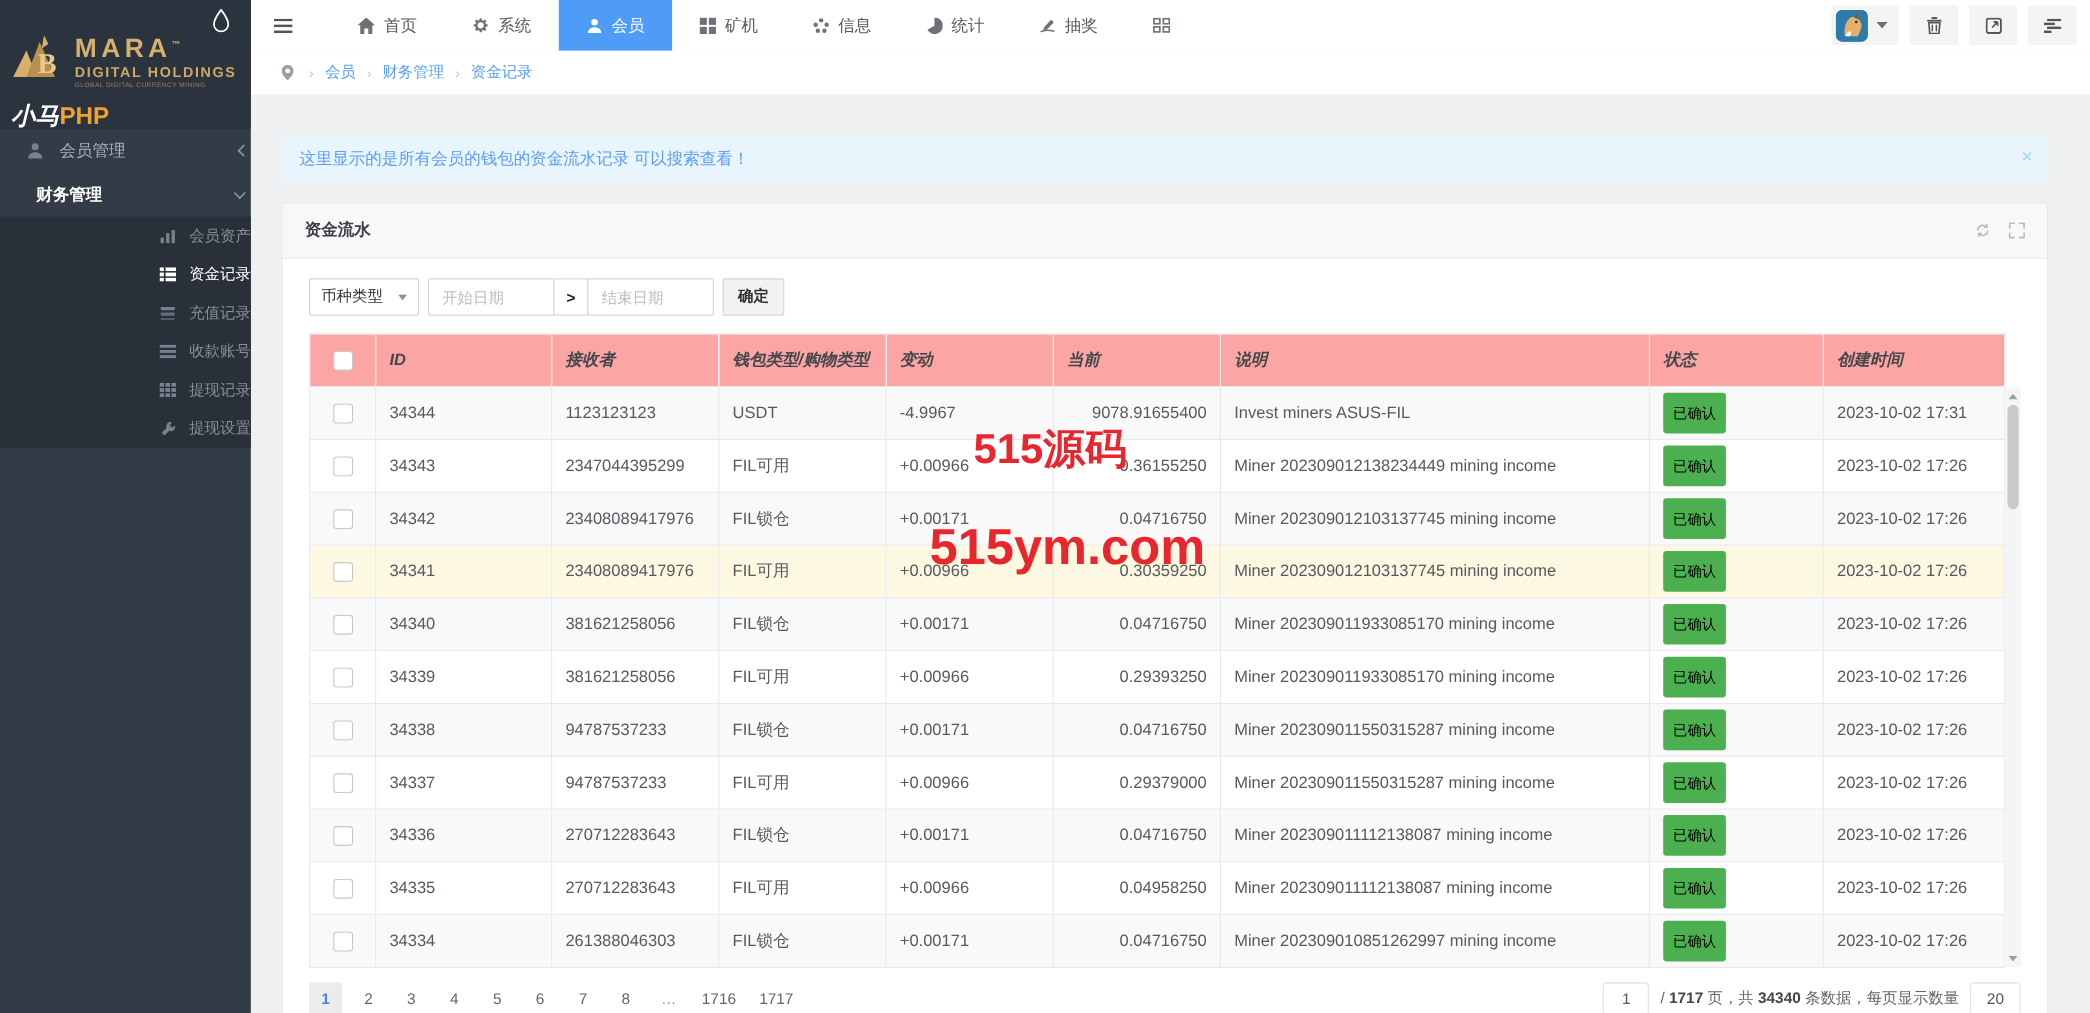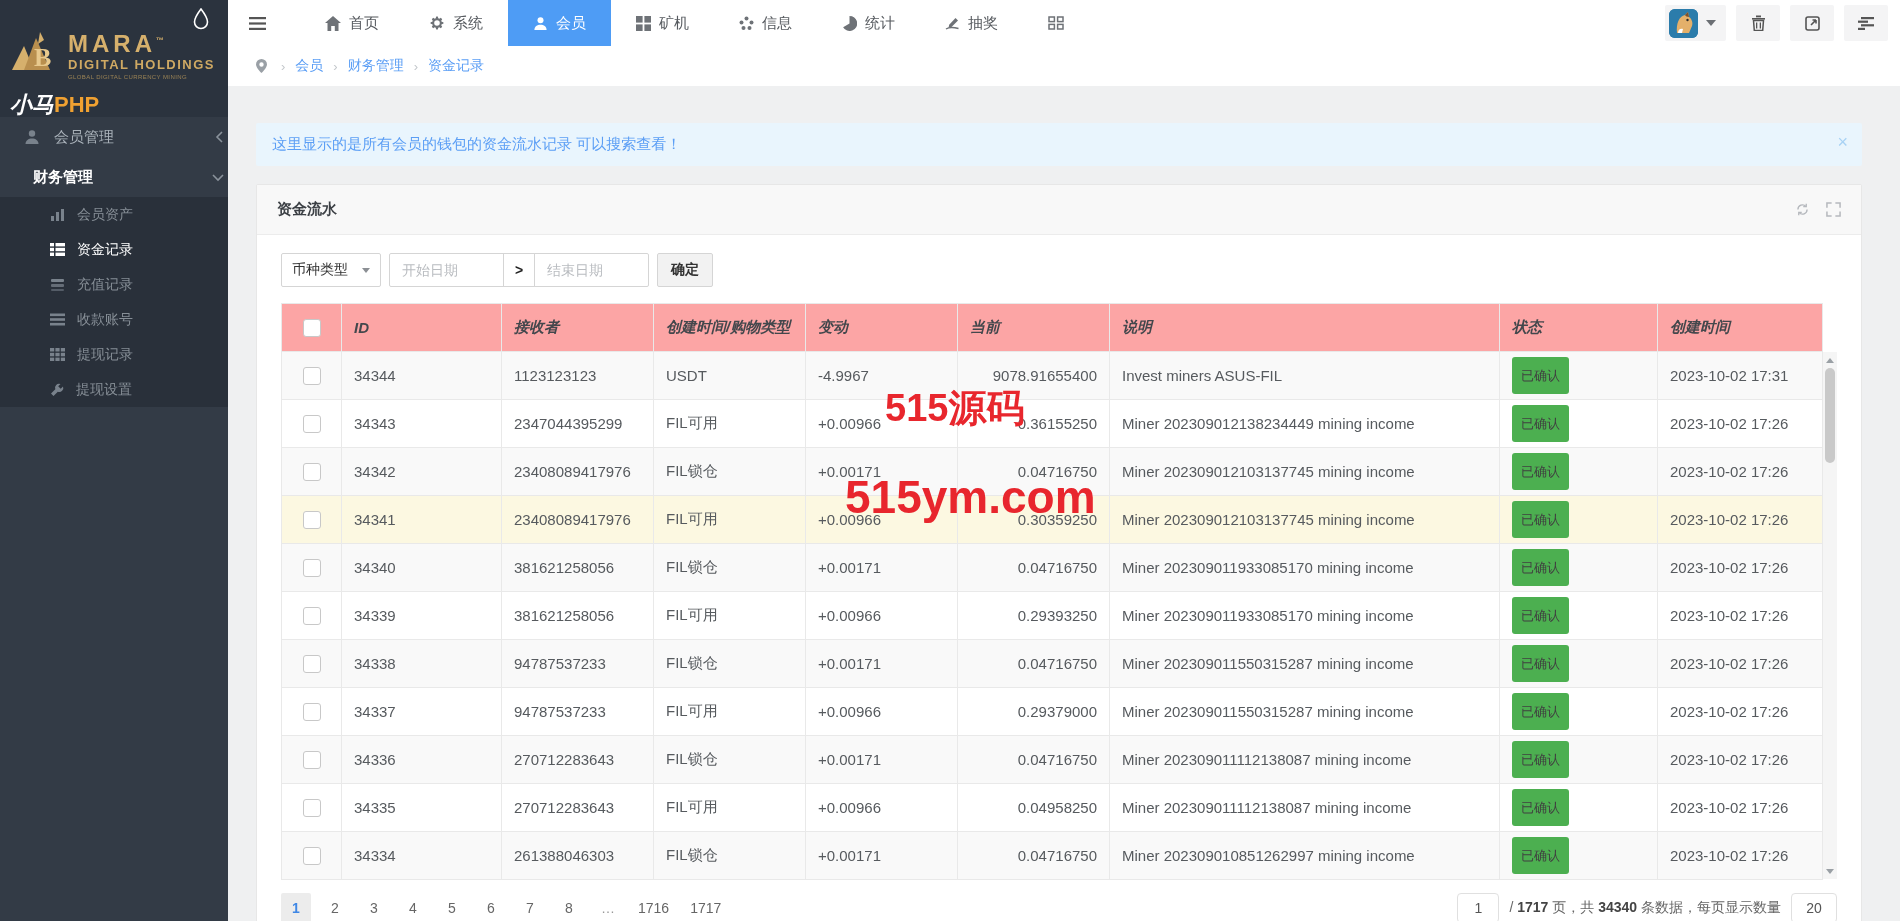--- a/index.html
+++ b/index.html
@@ -22,21 +22,21 @@
   .logo-tag { color:#9b8355; font-size:6px; letter-spacing:0.4px; margin-top:2px; }
   .product-line { margin-top:10px; font-size:22px; font-weight:bold; }
   .product-name { color:#fff; font-style:italic; }
   .product-suffix { color:#f0a131; }
   .menu { padding-top:0; }
   .menu-item { height:40px; display:flex; align-items:center; padding:0 4px 0 24px; color:#aab2ba; font-size:15px; cursor:pointer; }
   .menu-item .mi-label { margin-left:14px; flex:1; }
   .menu-item.section { color:#fff; font-weight:bold; padding-left:33px; }
   .menu-item.section .mi-label { margin-left:0; }
   .submenu { background:#29303a; }
-  .submenu-item { height:35px; display:flex; align-items:center; padding-left:50px; color:#868e96; font-size:14px; cursor:pointer; }
+  .submenu-item { height:35px; display:flex; align-items:center; padding-left:50px; color:#868e96; font-size:14px; cursor:pointer;justify-content:flex-end; }
   .submenu-item .mi-label { margin-left:12px; }
   .submenu-item.active { color:#ffffff; }
   .submenu-item.active .si-icon { color:#fff; }
   .si-icon, .mi-icon { color:#79828c; display:inline-flex; }
 
   
   .main { position:absolute; left:228px; top:0; width:1672px; height:921px; }
   .navbar { height:46px; background:#fff; display:flex; align-items:stretch; position:relative; }
   .hamburger { width:58px; display:flex; align-items:center; justify-content:center; color:#555; cursor:pointer; }
   .nav-items { display:flex; margin-left:14px; }
@@ -89,21 +89,21 @@
   .table-wrap { position:relative; padding-right:14px; }
   table { border-collapse:collapse; width:100%; table-layout:fixed; }
   th, td { border:1px solid #e9e9e9; font-size:15px; padding:0 12px; height:48px; overflow:hidden; white-space:nowrap; }
   thead th { text-align:left; font-weight:bold; color:#43474c; background:#fca5a5;font-style:italic; }
   tbody td { color:#565a5e; }
   tbody tr:nth-child(odd) { background:#f9f9f9; }
   tbody tr.hover { background:#fcf8e1 !important; }
   td.num, th.num { text-align:right; }
   .c-check { text-align:center; }
   .checkbox { display:inline-block; width:18px; height:18px; border:1px solid #c8c8c8; border-radius:3px; background:#fff; vertical-align:middle; cursor:pointer; }
-  .badge { display:inline-block; background:#4caf50; color:#404040; font-size:13px; padding:12px 9px; border-radius:3px; line-height:1; }
+  .badge { display:inline-block; background:#4caf50; color:#000000; font-size:13px; padding:12px 9px; border-radius:3px; line-height:1; }
 
   
   .vscroll { position:absolute; top:49px; right:0; bottom:1px; width:14px; background:#f5f5f5; }
   .vs-arrow { position:absolute; left:0; width:14px; height:12px; display:flex; align-items:center; justify-content:center; cursor:pointer; }
   .vs-up { top:2px; } .vs-down { bottom:2px; }
   .tri-up { width:0; height:0; border-left:4px solid transparent; border-right:4px solid transparent; border-bottom:5px solid #9aa0a5; }
   .tri-down { width:0; height:0; border-left:4px solid transparent; border-right:4px solid transparent; border-top:5px solid #9aa0a5; }
   .vs-thumb { position:absolute; left:2px; top:16px; width:10px; height:95px; background:#c9c9c9; border-radius:5px; cursor:pointer; }
 
   
@@ -446,21 +446,21 @@
                 <col style="width:158px">
                 <col>
             </colgroup>
             <thead>
               <tr>
                 <th class="c-check">
                   <span class="checkbox"></span>
                 </th>
               <th>ID</th>
                   <th>接收者</th>
-                  <th>创建时间/购物类型</th>
+                  <th>钱包类型/购物类型</th>
                   <th>变动</th>
                   <th>当前</th>
                   <th>说明</th>
                   <th>状态</th>
                   <th>创建时间</th>
                 </tr>
             </thead>
             <tbody>
                 <tr>
                   <td class="c-check"><span class="checkbox"></span></td>

